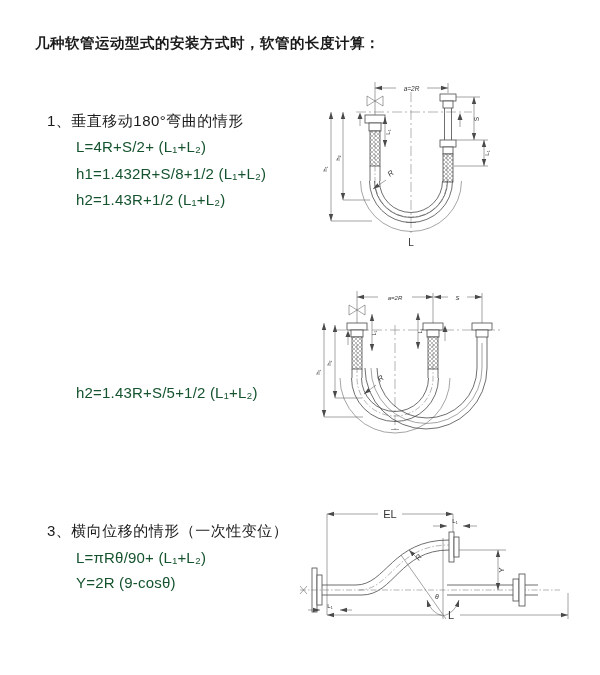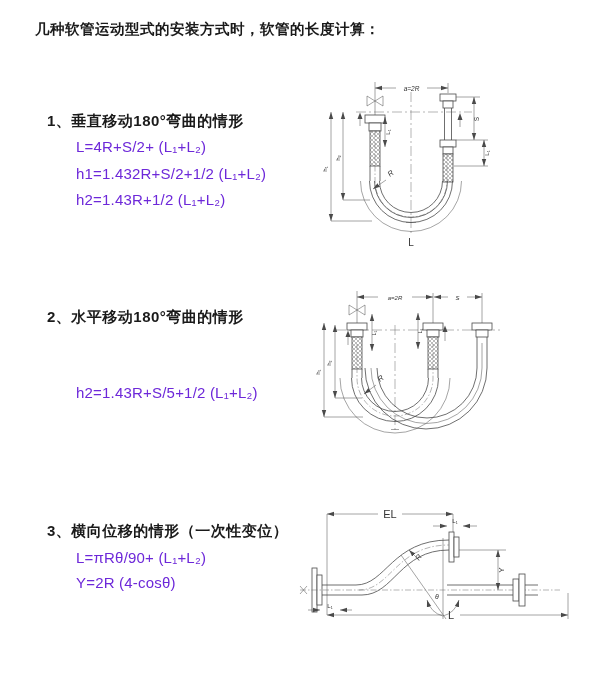--- a/index.html
+++ b/index.html
@@ -1,51 +1,50 @@
 <!DOCTYPE html>
 <html><head>
 <meta charset="utf-8">
 <style>
   html,body { margin:0; padding:0; background:#e8e8e8; }
   .page {
     position:relative; width:600px; height:675px; background:#ffffff;
     overflow:hidden; font-family:"Liberation Sans","DejaVu Sans",sans-serif;
     color:#1a1a1a; margin:0 auto;
   }
-  .doc-title { position:absolute; left:35px; top:20px; font-size:14.5px; font-weight:bold; letter-spacing:0.5px; }
-  .sec-heading { position:absolute; left:47px; font-size:15px; font-weight:bold; letter-spacing:0.5px; }
-  .formula { position:absolute; left:76px; font-size:15px; font-weight:400; letter-spacing:0.2px; color:#6d28d9; }
+  .doc-title { position:absolute; left:35px; top:34px; font-size:14.5px; font-weight:bold; letter-spacing:0.5px; }
+  .sec-heading { position:absolute; left:47px; font-size:15px; font-weight:normal; letter-spacing:0.5px; }
+  .formula { position:absolute; left:76px; font-size:15px; font-weight:400; letter-spacing:0.2px; color:#14532d; }
   svg { position:absolute; overflow:visible; }
   svg text { fill:#333; font-family:"Liberation Sans","DejaVu Sans",sans-serif; }
   .ln  { fill:none; stroke:#4a4a4a; stroke-width:0.8; }
   .lnt { fill:none; stroke:#5a5a5a; stroke-width:0.55; }
   .cl  { fill:none; stroke:#6a6a6a; stroke-width:0.5; stroke-dasharray:10 3 2 3; }
   .hcl { fill:none; stroke:#6a6a6a; stroke-width:0.5; stroke-dasharray:6 2 1.5 2; }
   .fitr{ fill:#ffffff; stroke:#4a4a4a; stroke-width:0.8; }
   .hat { stroke:#4a4a4a; stroke-width:0.8; }
   .arr { fill:#4a4a4a; stroke:none; }
 </style>
 </head>
 <body>
 
 <div class="page">
 
   <div class="doc-title">几种软管运动型式的安装方式时，软管的长度计算：</div>
 
   <div class="sec-heading" style="top:112px">1、垂直移动180°弯曲的情形</div>
   <div class="formula" style="top:138px">L=4R+S/2+ (L₁+L₂)</div>
-  <div class="formula" style="top:165px">h1=1.432R+S/2+1/2 (L₁+L₂)</div>
+  <div class="formula" style="top:165px">h1=1.432R+S/8+1/2 (L₁+L₂)</div>
   <div class="formula" style="top:191px">h2=1.43R+1/2 (L₁+L₂)</div>
 
-  <div class="sec-heading" style="top:308px">2、水平移动180°弯曲的情形</div>
   <div class="formula" style="top:384px">h2=1.43R+S/5+1/2 (L₁+L₂)</div>
 
   <div class="sec-heading" style="top:522px">3、横向位移的情形（一次性变位）</div>
   <div class="formula" style="top:549px">L=πRθ/90+ (L₁+L₂)</div>
-  <div class="formula" style="top:574px">Y=2R (4-cosθ)</div>
+  <div class="formula" style="top:574px">Y=2R (9-cosθ)</div>
 
   <svg style="left:310px;top:70px" width="220" height="195" viewBox="0 0 220 195">
     <defs>
       <marker id="ah" markerWidth="8" markerHeight="6" refX="7" refY="3" orient="auto" markerUnits="userSpaceOnUse">
         <path d="M0,0.8 L7,3 L0,5.2 z" fill="#4a4a4a"></path>
       </marker>
       <pattern id="hz" width="4" height="4" patternUnits="userSpaceOnUse">
         <rect width="4" height="4" fill="#ffffff"></rect>
         <path d="M0,0 L4,4 M4,0 L0,4" stroke="#777" stroke-width="0.5"></path>
       </pattern>

